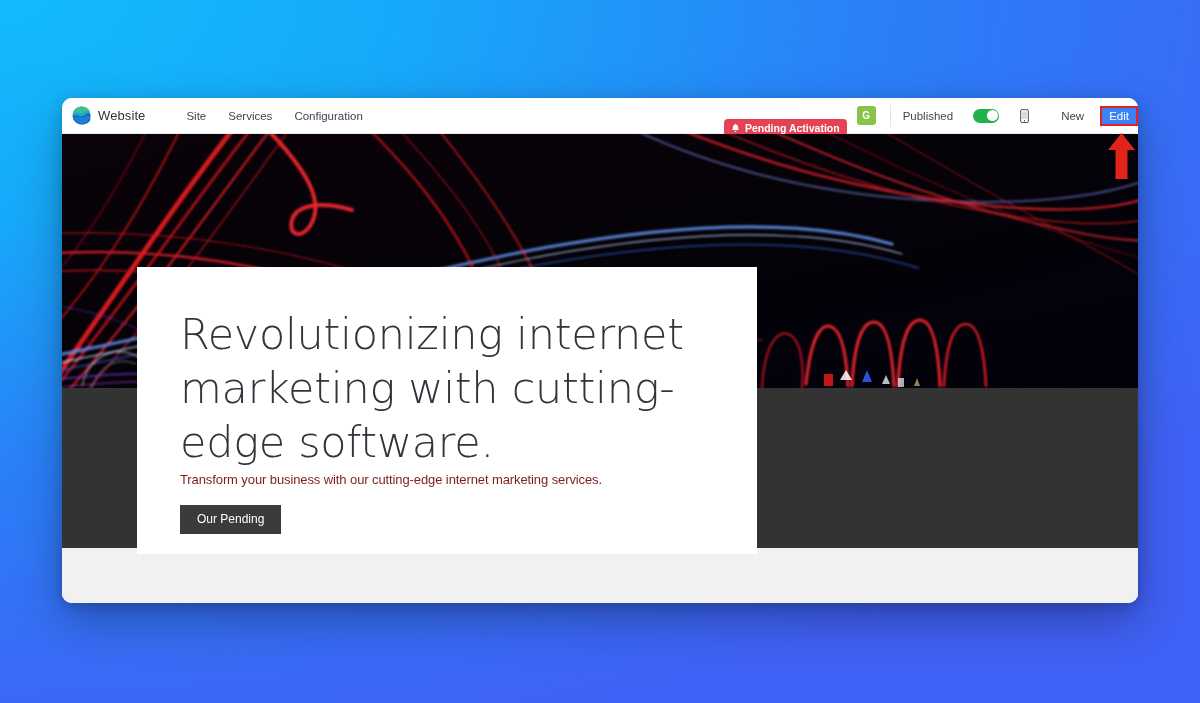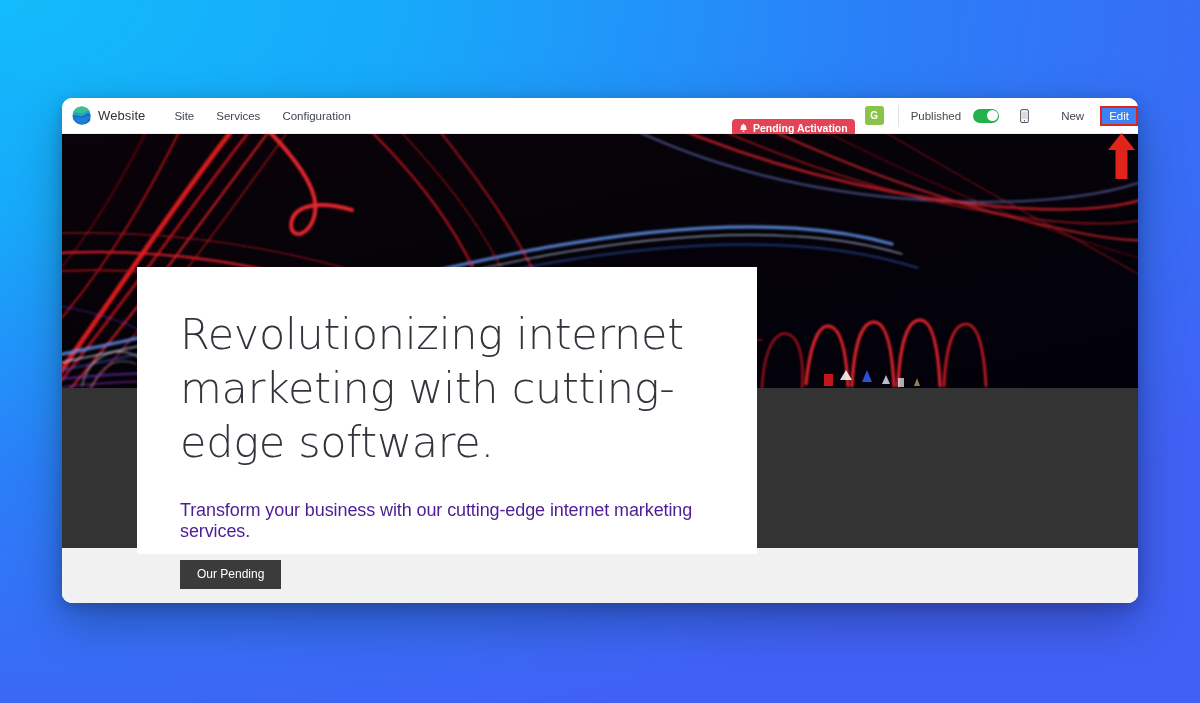--- a/index.html
+++ b/index.html
@@ -31,21 +31,21 @@
     position:relative;
     height:36px;
     background:#ffffff;
     display:flex;
     align-items:stretch;
     font-size:12px;
     color:#3b4252;
     border-bottom:1px solid #ececec;
   }
   .tb-left {
-    display:flex; align-items:center; gap:4px;
+    display:flex; align-items:center; gap:16px;
     padding-left:10px;
   }
   .brand {
     display:flex; align-items:center; gap:7px;
     padding-right:14px;
   }
   .logo-wrap { width:19px; height:19px; display:block; }
   .brand-name { font-size:13px; color:#2d3436; letter-spacing:.1px; }
   .nav-links { display:flex; align-items:flex-start; gap:0; }
   .nav-link {
@@ -78,21 +78,21 @@
     display:flex; align-items:center; justify-content:center;
     margin-left:10px;
     cursor:pointer;
   }
 
   .tb-divider {
     width:1px; height:22px; background:#e2e2e2;
     margin:0 12px 0 14px;
   }
 
-  .published-group { display:flex; align-items:center; gap:12px; }
+  .published-group { display:flex; align-items:center; gap:20px; }
   .published-label { font-size:11.5px; color:#44494f; }
   .toggle {
     width:26px; height:14px; border-radius:8px;
     background:#21b24b; position:relative; cursor:pointer;
     flex:0 0 auto;
   }
   .toggle .knob {
     position:absolute; top:1.5px; right:1.5px;
     width:11px; height:11px; border-radius:50%;
     background:#ffffff;
@@ -153,23 +153,23 @@
   }
   .hero-title {
     font-family:"DejaVu Sans", sans-serif;
     font-weight:300;
     font-size:43px;
     line-height:1.26;
     color:#31353b;
     letter-spacing:-0.3px;
   }
   .hero-sub {
-    margin-top:30px;
-    font-size:18px;
-    color:#4c1d95;
+    margin-top:2px;
+    font-size:13px;
+    color:#7f1d1d;
     letter-spacing:-0.1px;
   }
   .hero-cta {
     margin-top:18px;
     display:inline-flex; align-items:center; justify-content:center;
     background:#3b3b3b; color:#ffffff;
     font-size:12px;
     height:29px; padding:0 17px;
     cursor:pointer;
     border:none;

